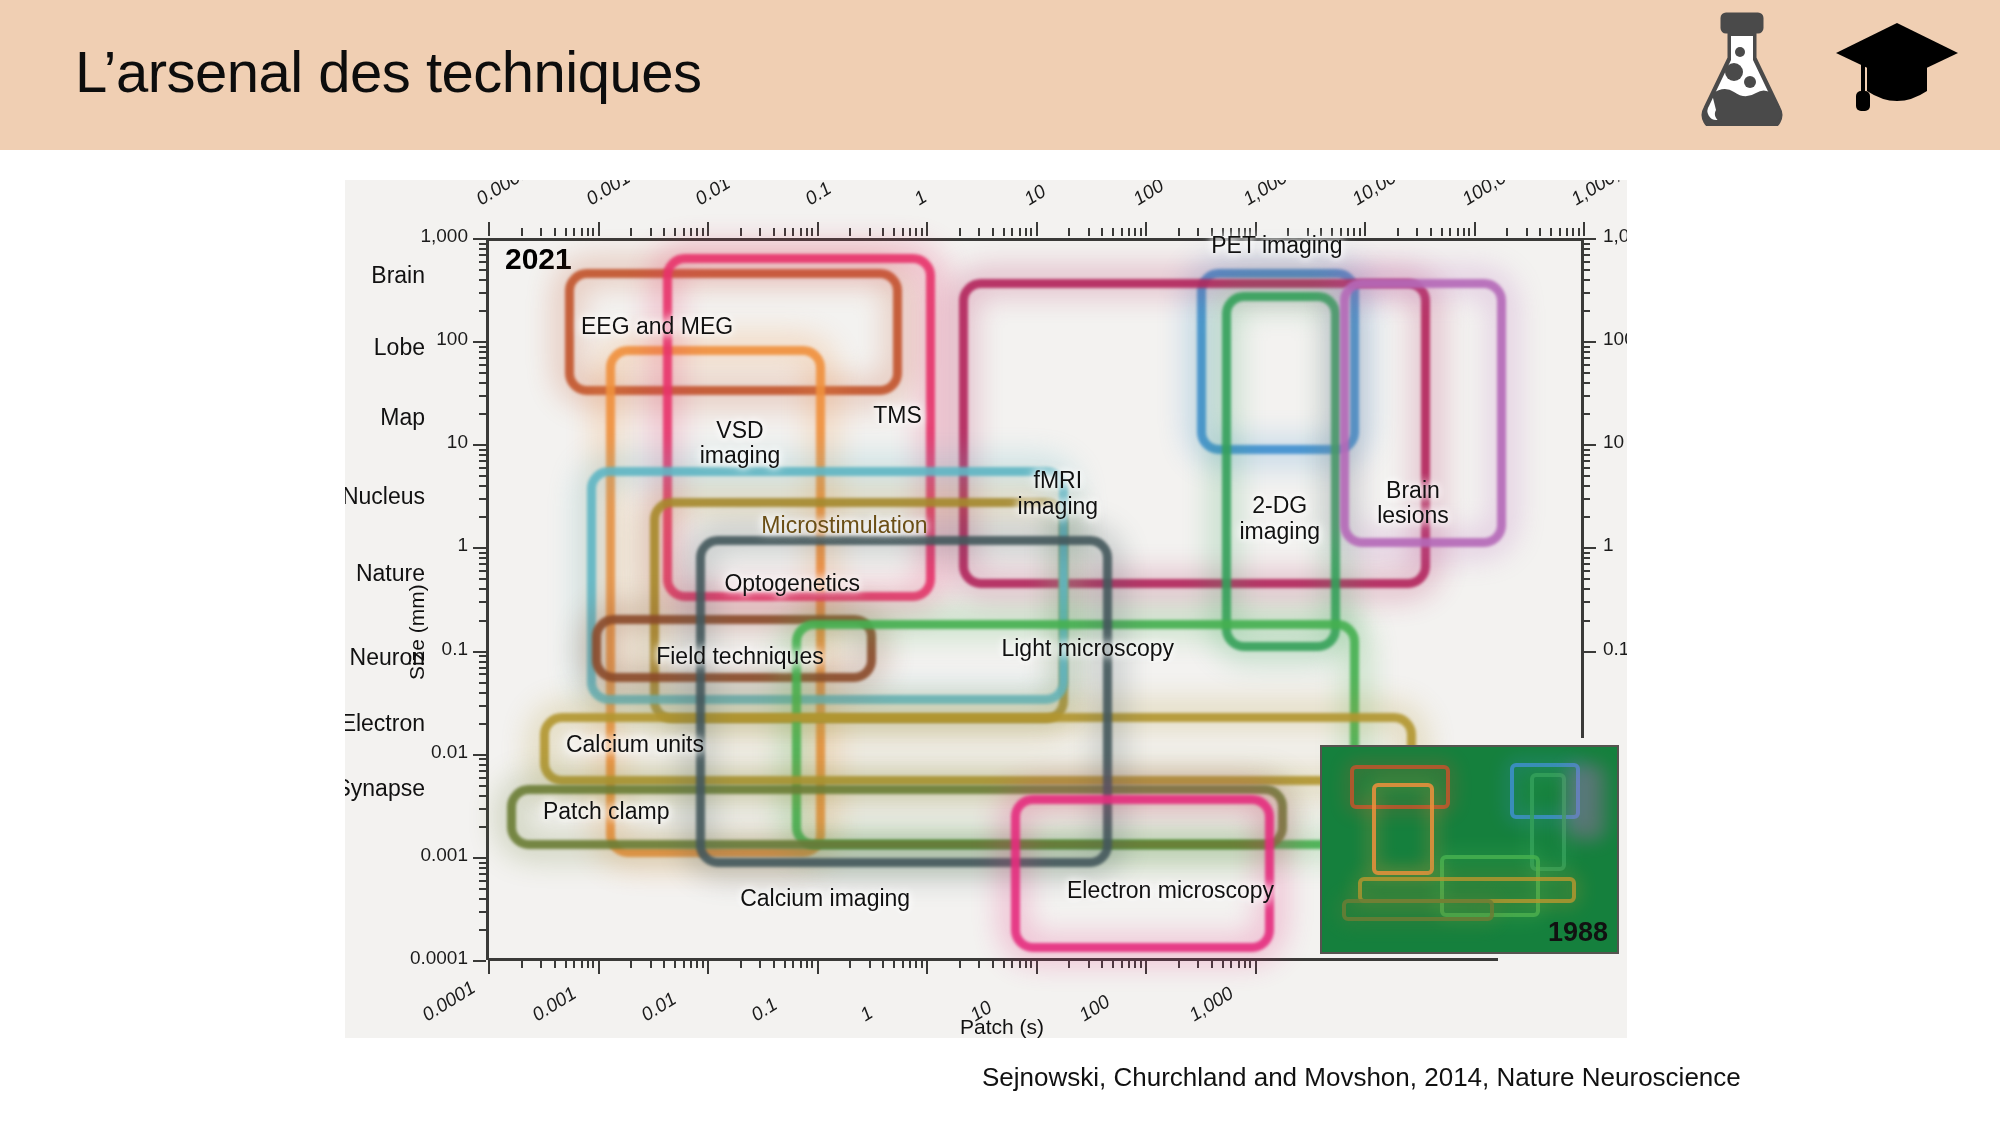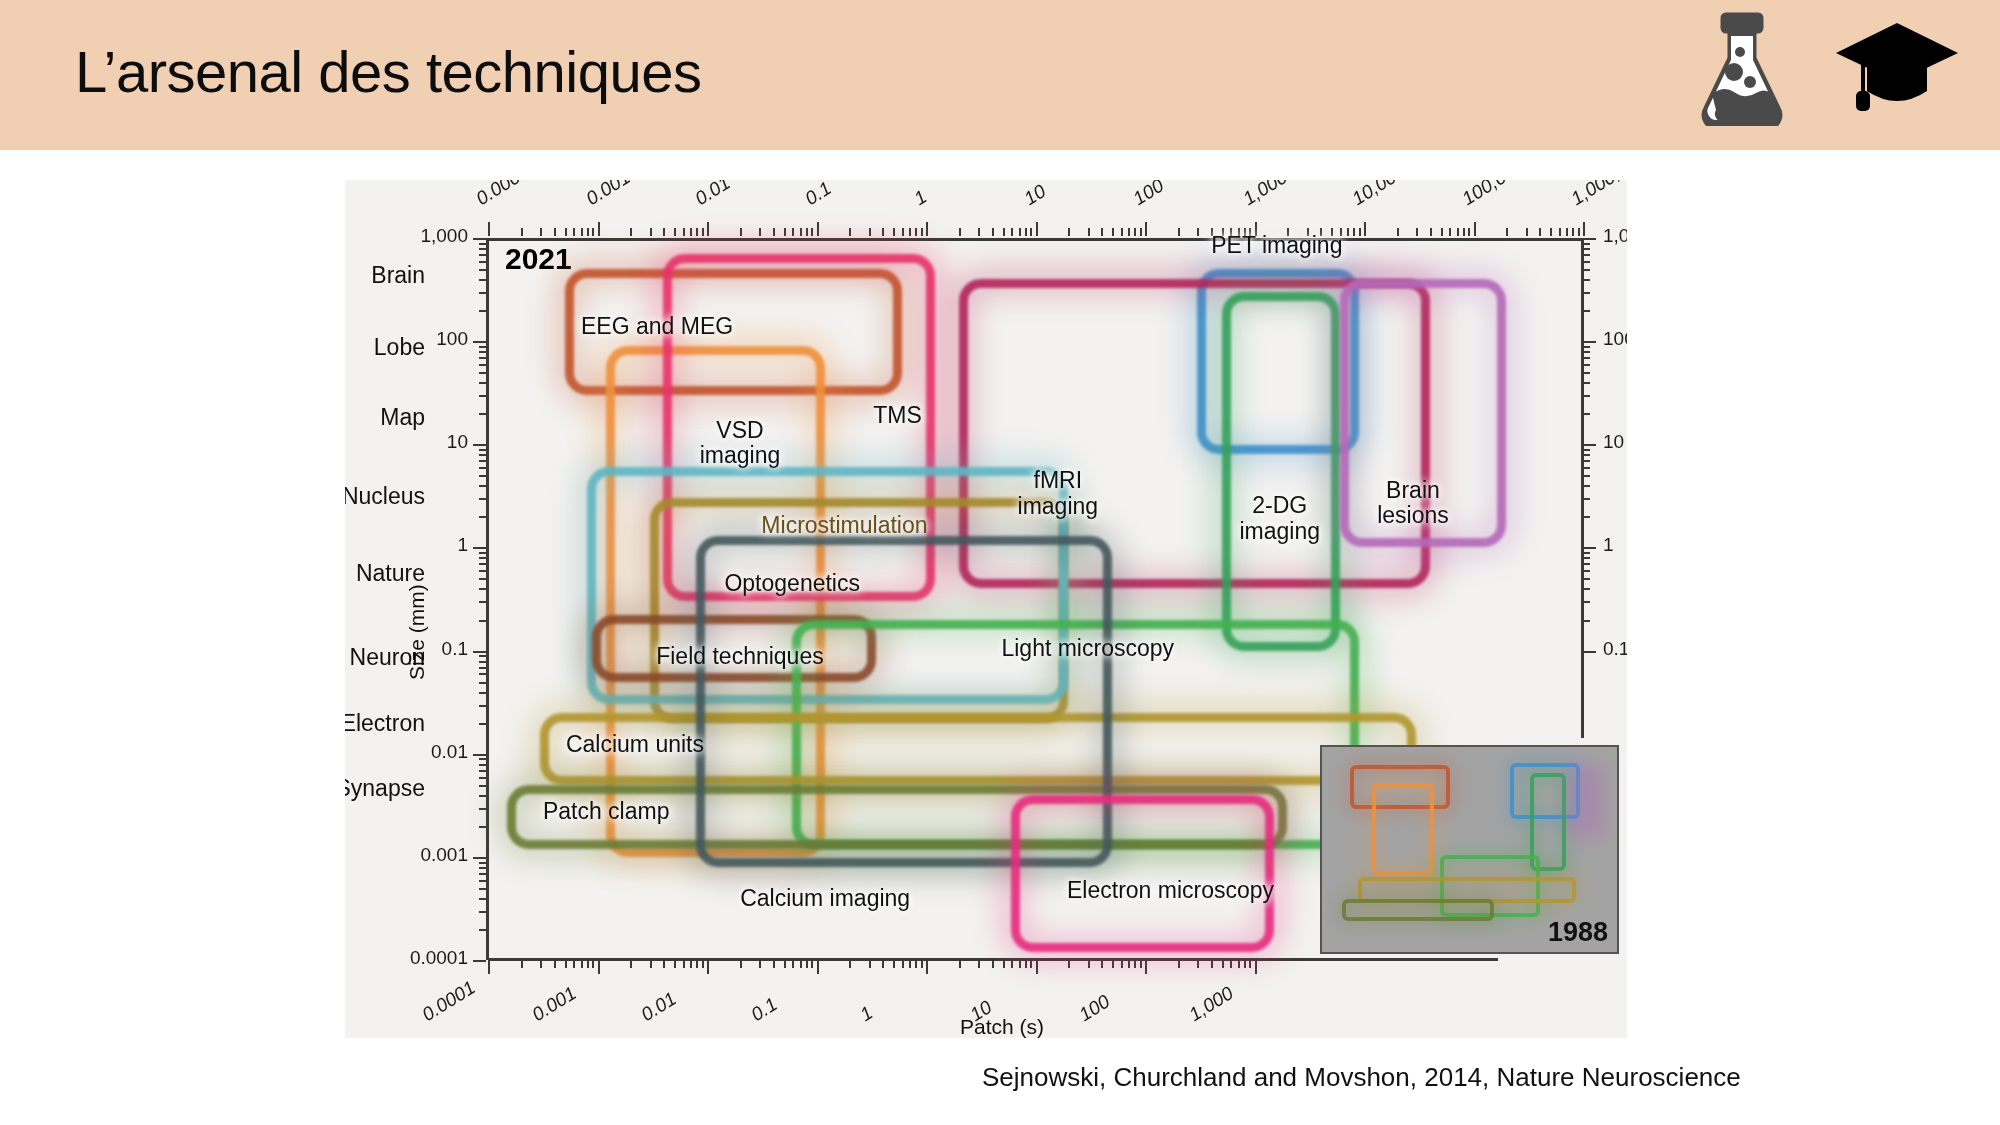--- a/index.html
+++ b/index.html
@@ -95,21 +95,21 @@
     font-size:23px;color:#111;white-space:nowrap;
     text-align:center;line-height:1.12;
     z-index:40;
     text-shadow:0 0 6px #fff,0 0 10px #fff,0 0 14px #fff;
   }
 
   
   .inset{
     position:absolute;left:975px;top:565px;
     width:295px;height:205px;
-    background:#a3a3a3;
+    background:#15803d;
     border:2px solid #55544f;
     overflow:hidden;
   }
   .inset-year{
     position:absolute;right:9px;bottom:4px;
     font-size:27px;font-weight:bold;color:#111;
   }
   .ibox{position:absolute;border-style:solid;border-radius:6px;box-sizing:border-box;opacity:.85;}
   .iglow{position:absolute;border-radius:10px;filter:blur(9px);opacity:.4;box-sizing:border-box;}
 

